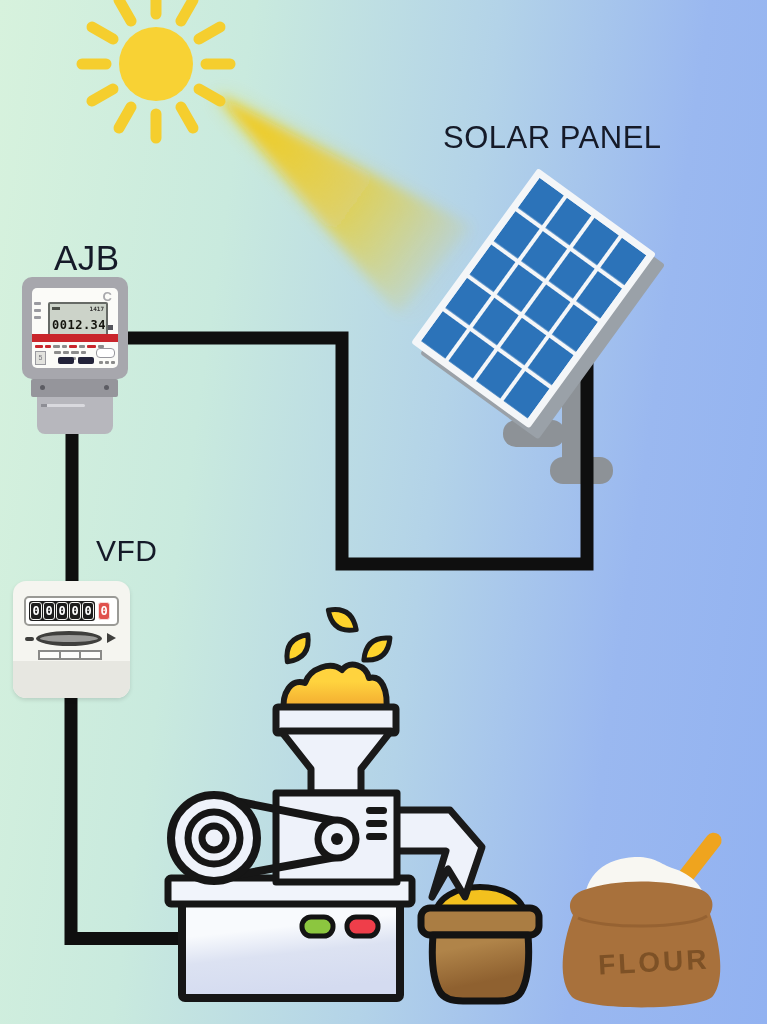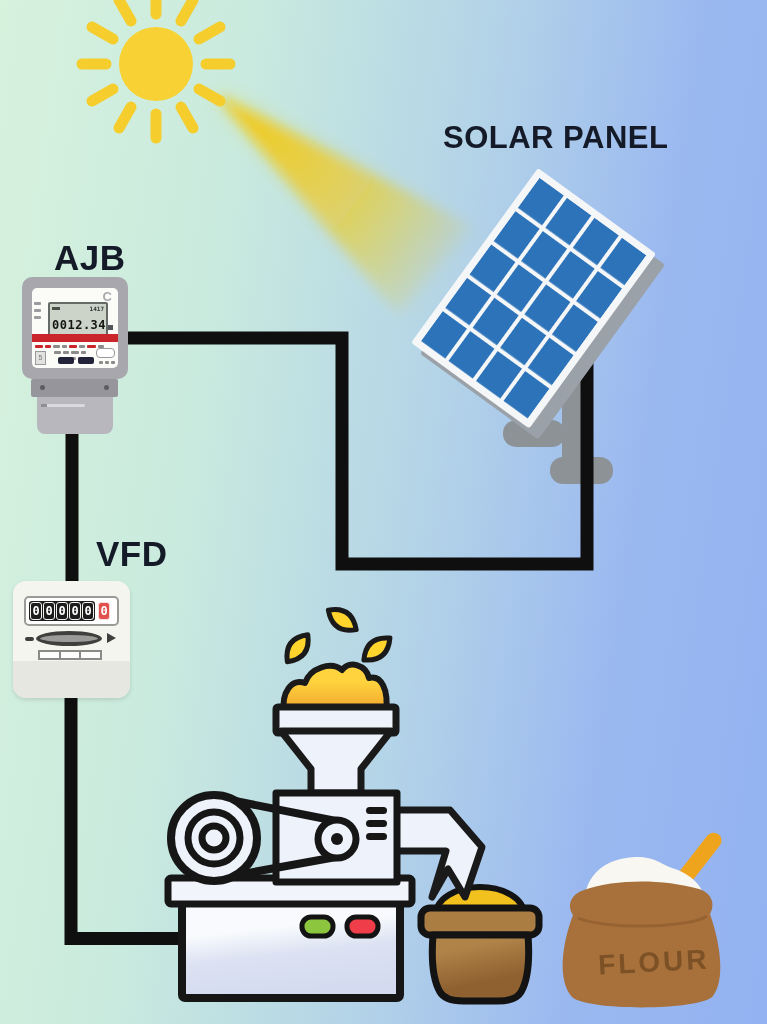--- a/index.html
+++ b/index.html
@@ -3,27 +3,27 @@
 <meta charset="utf-8">
 <style>
   html,body{margin:0;padding:0;}
   .stage{
     position:relative;width:767px;height:1024px;overflow:hidden;
     background:linear-gradient(98deg,#d7f2dd 0%,#c9eade 28%,#b3d3e8 55%,#9ab8f0 78%,#92b2f1 100%);
     font-family:"Liberation Sans",sans-serif;
   }
   svg{position:absolute;left:0;top:0;}
   .diagram-label{
-    position:absolute;font-weight:700;color:#151a28;letter-spacing:.5px;
+    position:absolute;font-weight:400;color:#151a28;letter-spacing:.5px;
     font-family:"Liberation Sans",sans-serif;
     text-align:center;
   }
   #label-ajb{left:54px;top:226px;font-size:35px;margin-top:12px;}
   #label-solar{left:443px;top:120px;font-size:31px;}
-  #label-vfd{left:96px;top:534px;font-size:35px;}
+  #label-vfd{left:96px;top:534px;font-size:30px;}
 
   
   .ajb{position:absolute;left:22px;top:277px;width:106px;height:102px;background:#a7a7ad;border-radius:10px;}
   .ajb-face{position:absolute;left:10px;top:11px;width:86px;height:80px;background:#fbfbf8;border-radius:5px;}
   .ajb-logo{position:absolute;right:6px;top:1px;color:#a9a9ad;font-weight:700;font-size:13px;}
   .ajb-sidebars{position:absolute;left:2px;top:14px;display:flex;flex-direction:column;gap:4px;}
   .ajb-sidebars i{width:7px;height:3px;background:#9a9aa0;border-radius:1px;}
   .lcd{position:absolute;left:16px;top:14px;width:56px;height:30px;background:#ccd3c9;border:2px solid #666a66;border-radius:2px;}
   .lcd-top{position:absolute;left:2px;top:1px;right:2px;display:flex;justify-content:space-between;align-items:center;}
   .lcd-top i{width:8px;height:3px;background:#4a4f48;}

